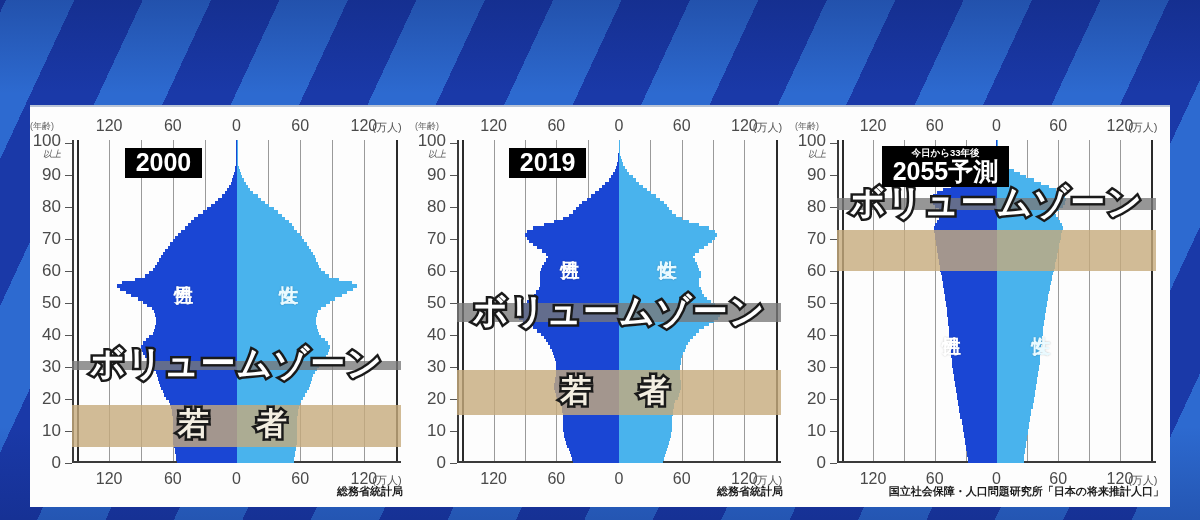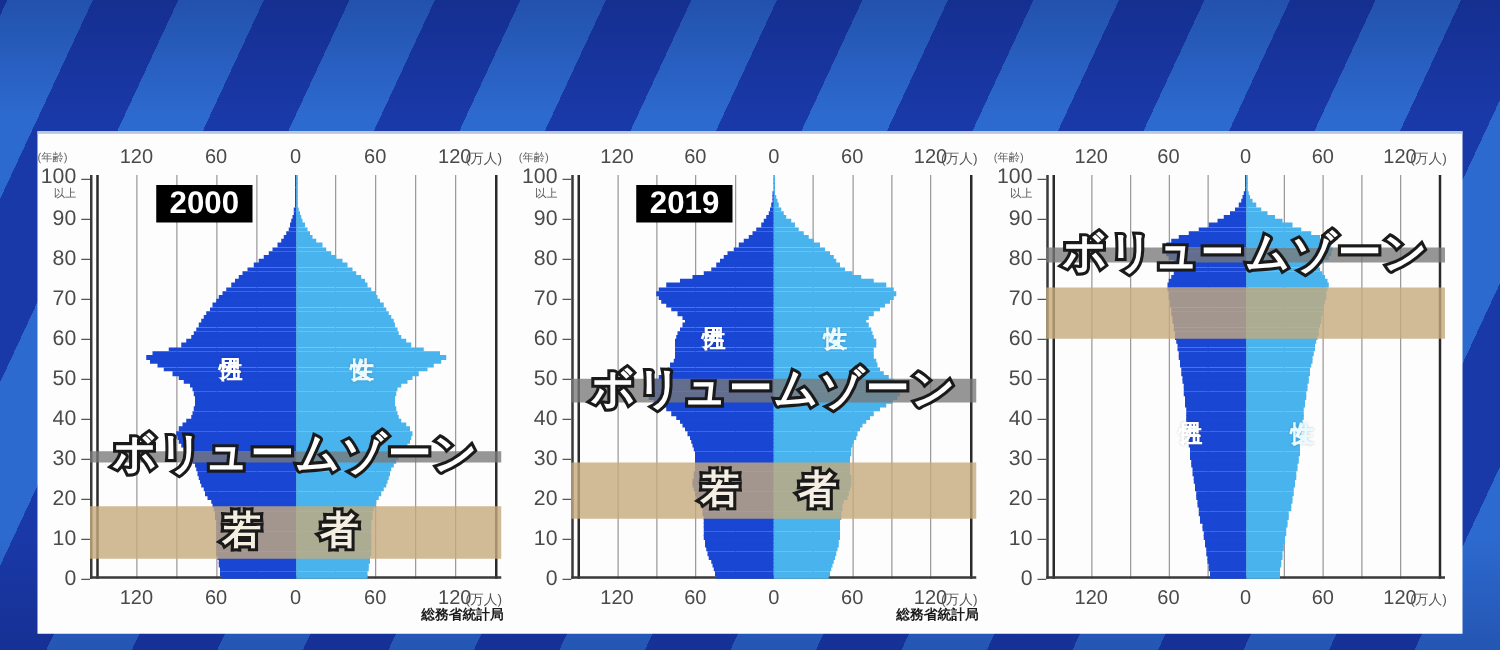--- a/index.html
+++ b/index.html
@@ -56,21 +56,21 @@
 
   .ytick{position:absolute;left:-7px;width:7px;height:1px;background:#555;}
   .yaxisline{position:absolute;left:0;top:0;bottom:0;width:2px;background:#3a3a3a;}
   .xaxisline{position:absolute;left:0;right:0;bottom:0;height:2px;background:#3a3a3a;}
 
   .ylabel{
     position:absolute;right:100%;margin-right:11px;
     font-size:17px;color:#4a4a4a;transform:translateY(-52%);
     white-space:nowrap;text-align:right;line-height:1;
   }
-  .ylabel .sub{display:block;font-size:9px;color:#555;line-height:1.1;margin-top:1px;}
+  .ylabel .sub{display:block;font-size:9px;color:#555;line-height:1.1;margin-top:1px;font-style:italic;}
   .yunit{
     position:absolute;font-size:9px;color:#666;
   }
 
   .xlabels{position:absolute;left:0;right:0;height:16px;}
   .xlabels.top{top:-22px;}
   .xlabels.bot{bottom:-24px;}
   .xlab{
     position:absolute;font-size:16px;color:#4a4a4a;
     transform:translateX(-50%);white-space:nowrap;line-height:1;
@@ -931,17 +931,22 @@
             <div class="bar m" style="top: 0.990099%; height: 1.2101%; width: 0.0806451%;"></div>
             <div class="bar f" style="top: 0.990099%; height: 1.2101%; width: 0.16129%;"></div>
             <div class="bar m" style="top: 0%; height: 1.2101%; width: 0.129032%;"></div>
             <div class="bar f" style="top: 0%; height: 1.2101%; width: 0.322581%;"></div>
           </div>
           <div class="sexlabel m" style="top: 56.4356%; left: calc(39%); transform: translateX(-100%); writing-mode: vertical-rl; text-orientation: upright;">男性</div>
           <div class="sexlabel f" style="top: 56.4356%; left: calc(61%); writing-mode: vertical-rl; text-orientation: upright;">女性</div>
           <div class="band volume" style="top: 17.8218%; height: 3.9604%;"></div>
           <div class="bandtext volume" style="top: 19.802%; transform: translateY(-54%); left: -22px; right: -22px;">ボリュームゾーン</div>
           <div class="band youth" style="top: 27.7228%; height: 12.8713%;"></div>
+          <div class="yeartag" style="top: 6px; left: 14%;">
+            <div class="small">今日から33年後</div>
+            <div class="big">2055予測</div>
+          </div>
         </div>
+      <div class="source wide">国立社会保障・人口問題研究所「日本の将来推計人口」</div>
     </div>
 
   </div>
 </div>
 
 </body></html>

